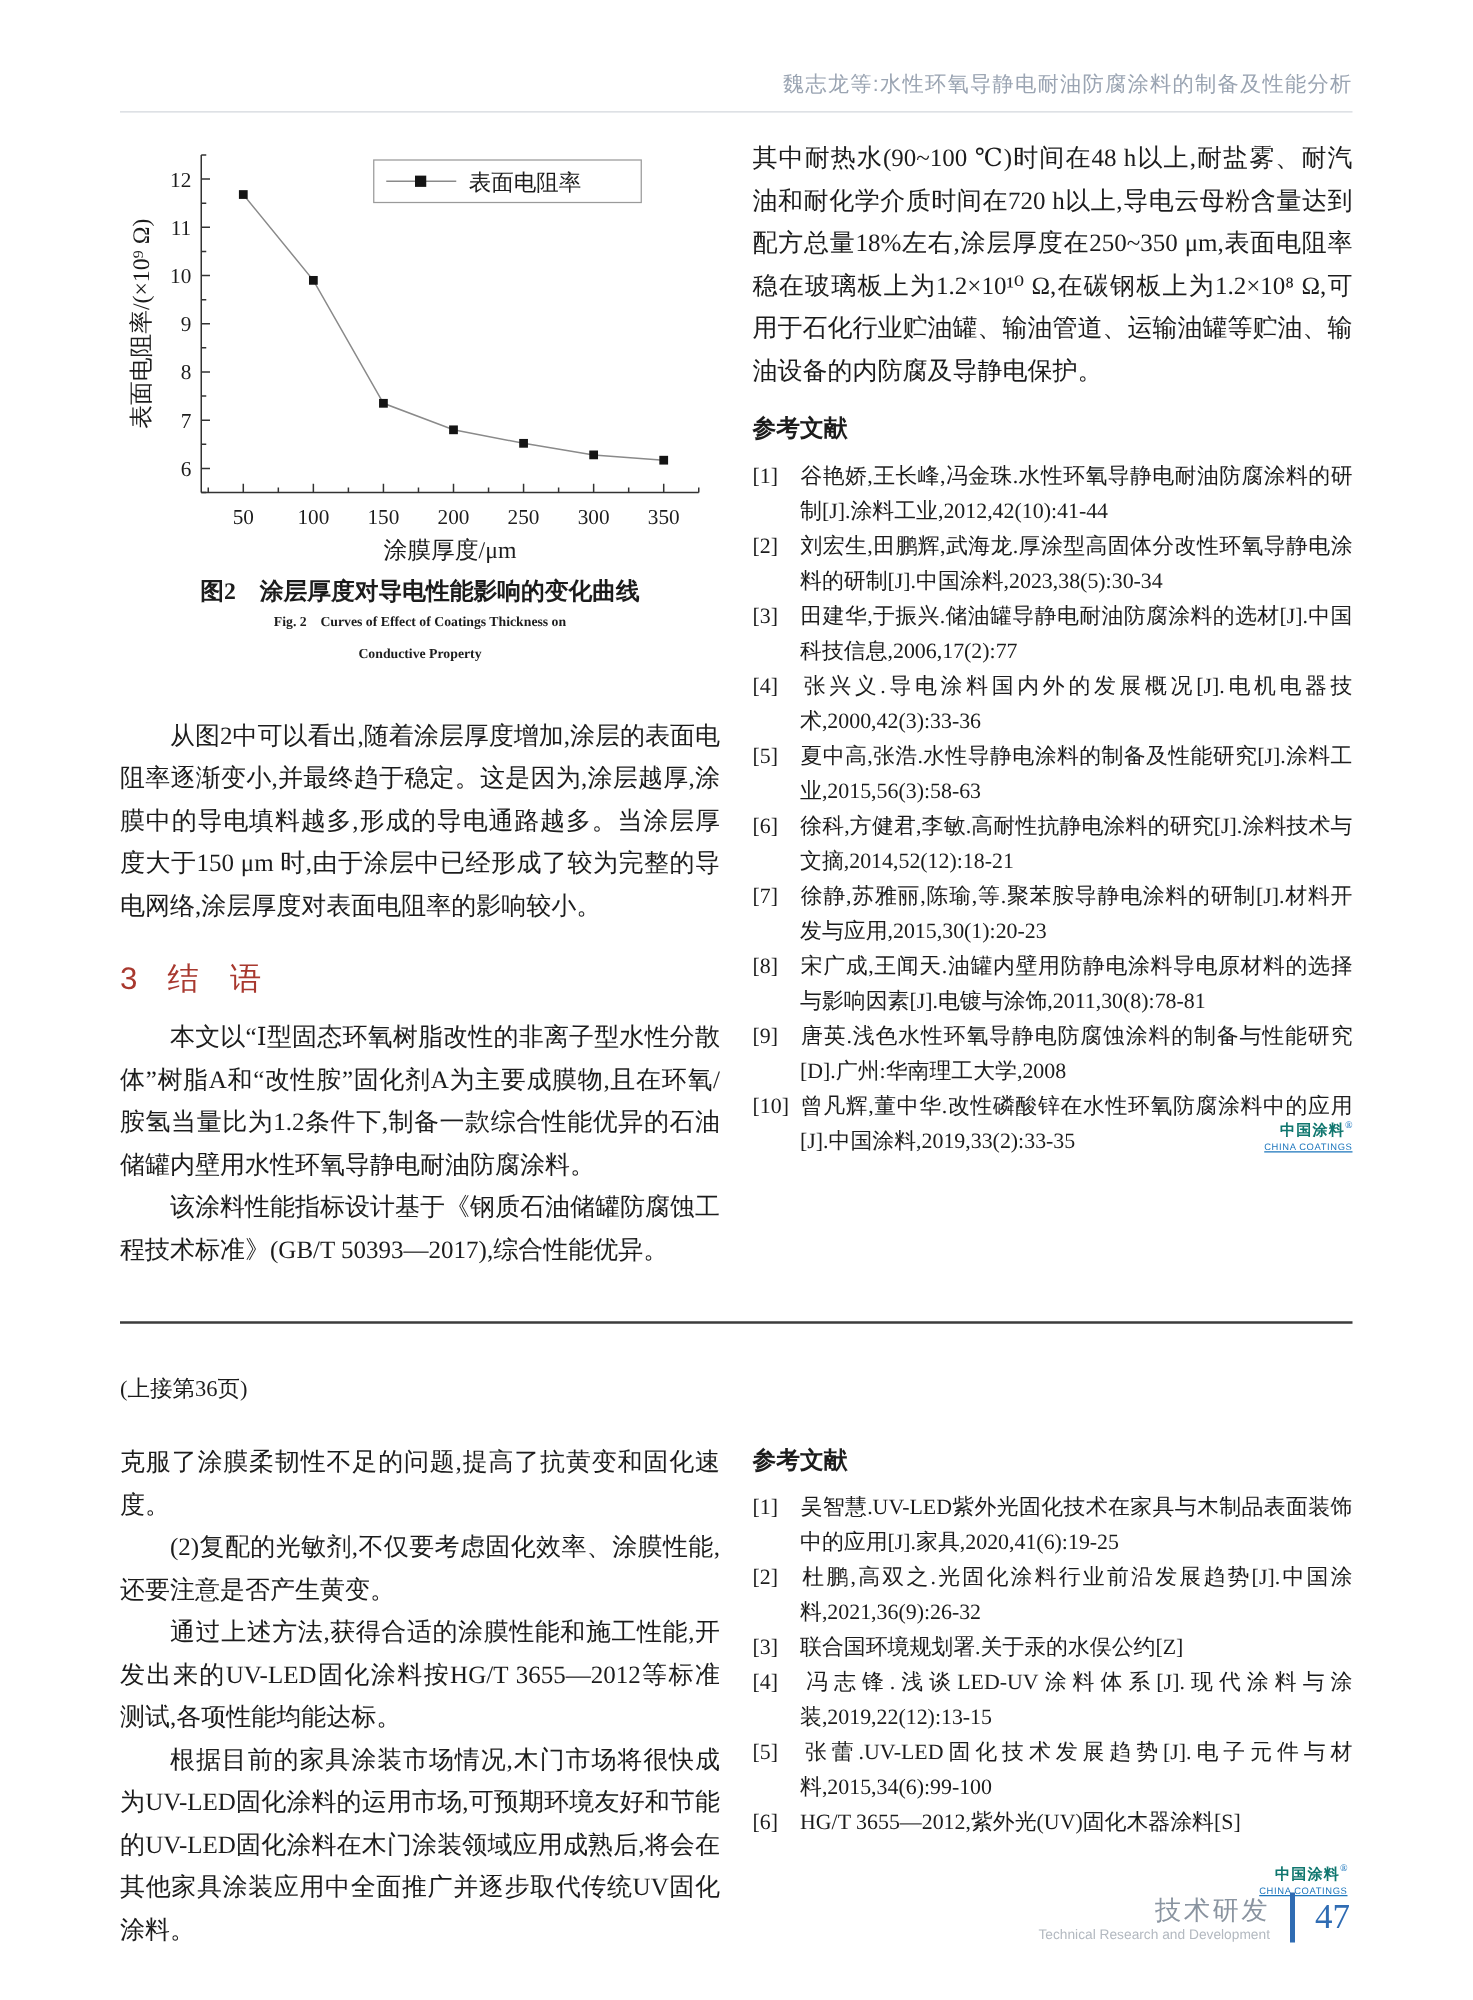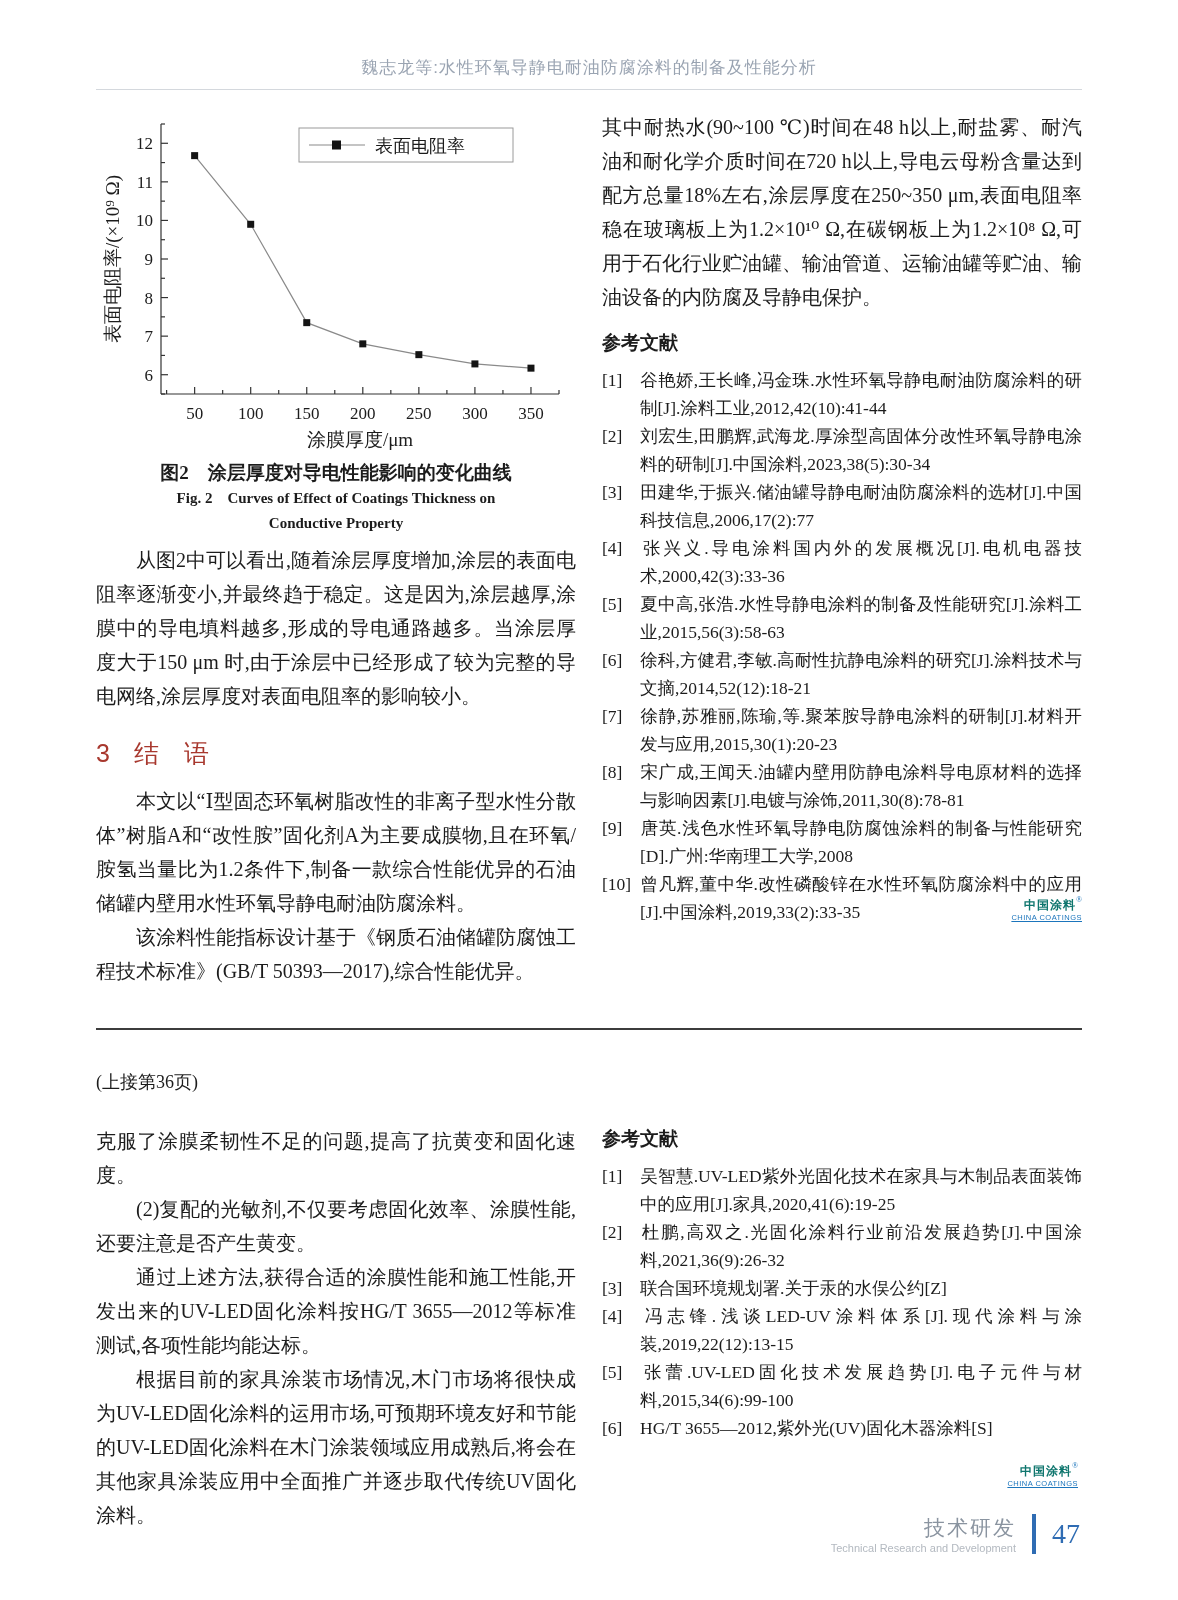--- a/index.html
+++ b/index.html
@@ -3,33 +3,33 @@
 <meta charset="utf-8">
 <style>
   html,body{margin:0;padding:0;background:#ffffff;}
   .page{
     width:1178px;height:1600px;position:relative;background:#ffffff;
     font-family:"Liberation Serif","DejaVu Serif",serif;color:#1c1c1c;
     overflow:hidden;
   }
   .inner{padding:0 96px;}
   .running-head{
-    text-align:center;padding-top:56px;
+    text-align:right;padding-top:56px;
     font-family:"Liberation Sans","DejaVu Sans",sans-serif;
     font-size:17px;color:#9aa4b2;letter-spacing:1px;
   }
   .head-rule{border:none;border-top:1px solid #d4d8dd;margin:10px 0 0;}
   .columns{display:flex;gap:26px;margin-top:20px;}
   .col{flex:1;min-width:0;}
   p.body{font-size:20px;line-height:34px;margin:0;text-align:justify;}
   p.indent{text-indent:2em;}
   figure.figure{margin:0 0 4px 0;}
   .chart-svg{display:block;margin:0 auto;}
   .caption-cn{text-align:center;font-weight:bold;font-size:19px;margin-top:2px;}
-  .caption-en{text-align:center;font-weight:bold;font-size:15px;line-height:25px;
+  .caption-en{text-align:center;font-weight:bold;font-size:11px;line-height:25px;
     font-family:"Liberation Serif","DejaVu Serif",serif;}
   .sec-heading{
     color:#a8382e;font-family:"Liberation Sans","DejaVu Sans",sans-serif;
     font-size:25px;font-weight:500;margin:24px 0 14px 0;
   }
   .sec-heading .num{margin-right:24px;}
   .refs-title{font-weight:bold;font-size:19px;margin:16px 0 10px;}
   ol.refs{list-style:none;margin:0;padding:0;font-size:17.5px;line-height:28px;}
   ol.refs li{padding-left:38px;text-indent:-38px;text-align:justify;margin:0;}
   ol.refs li .lab{display:inline-block;width:38px;text-indent:0;}
@@ -133,21 +133,21 @@
               <rect x="231" y="30.5" width="9" height="9" fill="#141414"></rect>
               <text class="legendtext" x="274" y="42">表面电阻率</text>
             </svg>
           <figcaption>
             <div class="caption-cn">图2　涂层厚度对导电性能影响的变化曲线</div>
             <div class="caption-en">Fig. 2　Curves of Effect of Coatings Thickness on</div>
             <div class="caption-en">Conductive Property</div>
           </figcaption>
         </figure>
 
-        <p class="body indent" style="margin-top:7px">从图2中可以看出,随着涂层厚度增加,涂层的表面电阻率逐渐变小,并最终趋于稳定。这是因为,涂层越厚,涂膜中的导电填料越多,形成的导电通路越多。当涂层厚度大于150 μm 时,由于涂层中已经形成了较为完整的导电网络,涂层厚度对表面电阻率的影响较小。</p>
+        <p class="body indent" style="margin-top:36px">从图2中可以看出,随着涂层厚度增加,涂层的表面电阻率逐渐变小,并最终趋于稳定。这是因为,涂层越厚,涂膜中的导电填料越多,形成的导电通路越多。当涂层厚度大于150 μm 时,由于涂层中已经形成了较为完整的导电网络,涂层厚度对表面电阻率的影响较小。</p>
 
         <h2 class="sec-heading"><span class="num">3</span><span>结　语</span></h2>
 
         <p class="body indent">本文以“Ⅰ型固态环氧树脂改性的非离子型水性分散体”树脂A和“改性胺”固化剂A为主要成膜物,且在环氧/胺氢当量比为1.2条件下,制备一款综合性能优异的石油储罐内壁用水性环氧导静电耐油防腐涂料。</p>
         <p class="body indent">该涂料性能指标设计基于《钢质石油储罐防腐蚀工程技术标准》(GB/T 50393—2017),综合性能优异。</p>
       </div>
 
       <div class="col">
         <p class="body">其中耐热水(90~100 ℃)时间在48 h以上,耐盐雾、耐汽油和耐化学介质时间在720 h以上,导电云母粉含量达到配方总量18%左右,涂层厚度在250~350 μm,表面电阻率稳在玻璃板上为1.2×10¹⁰ Ω,在碳钢板上为1.2×10⁸ Ω,可用于石化行业贮油罐、输油管道、运输油罐等贮油、输油设备的内防腐及导静电保护。</p>
 

